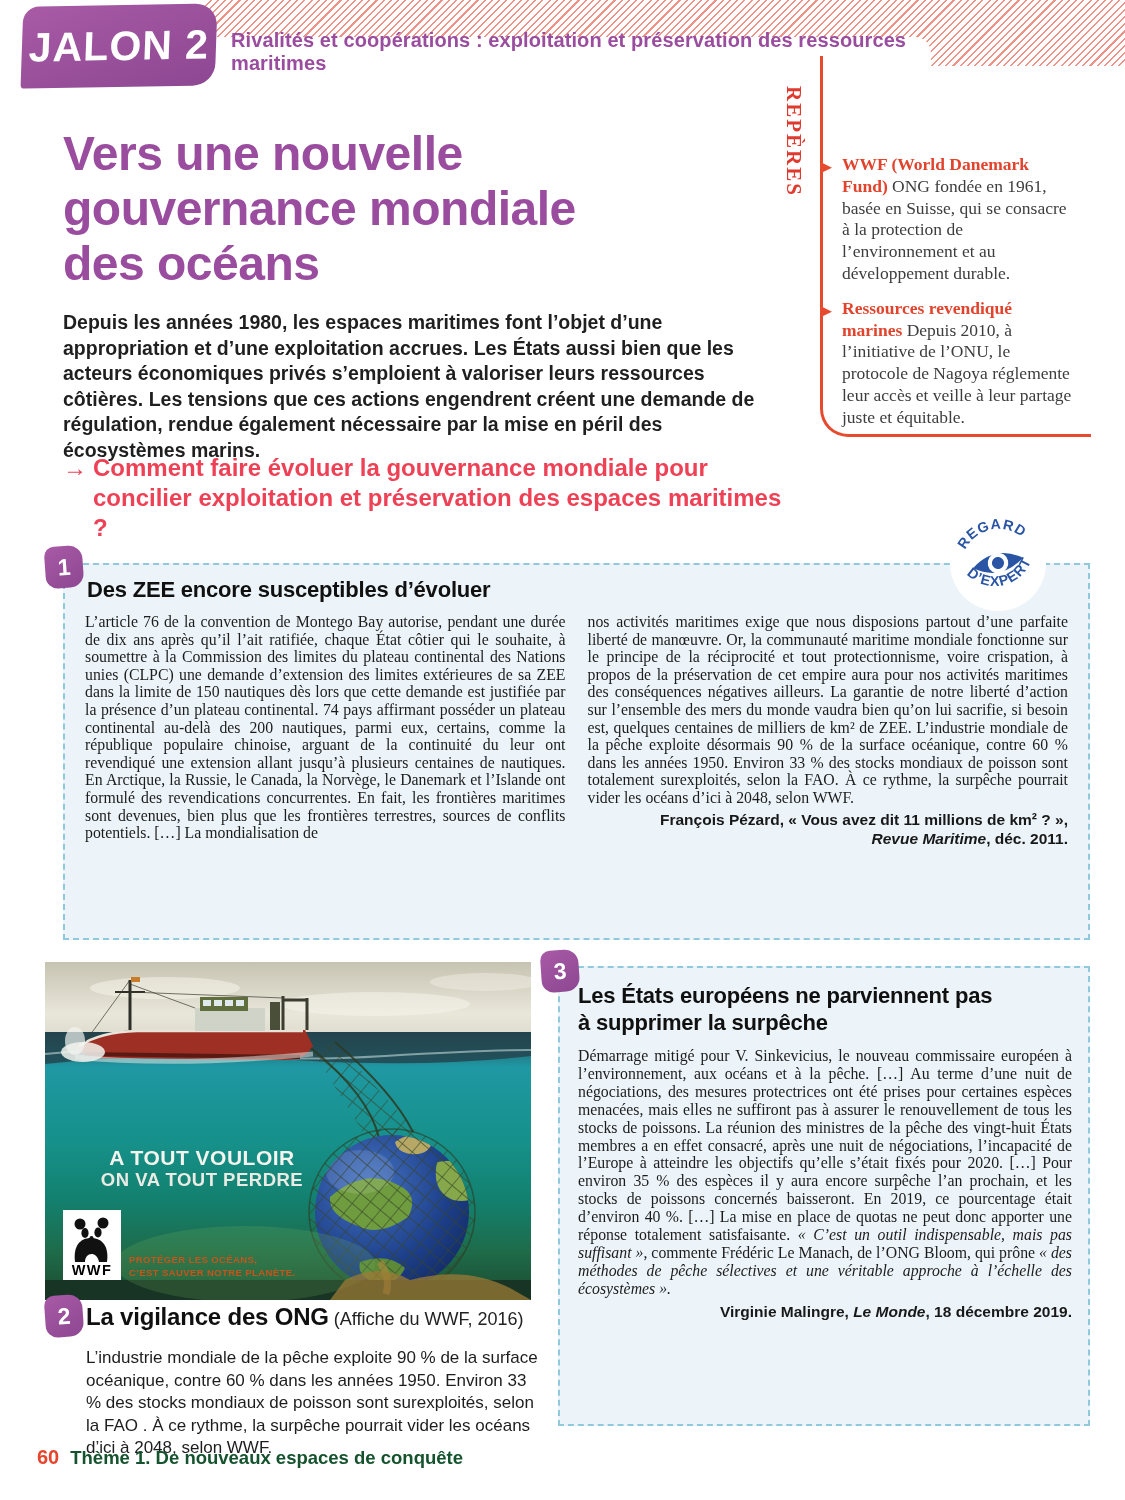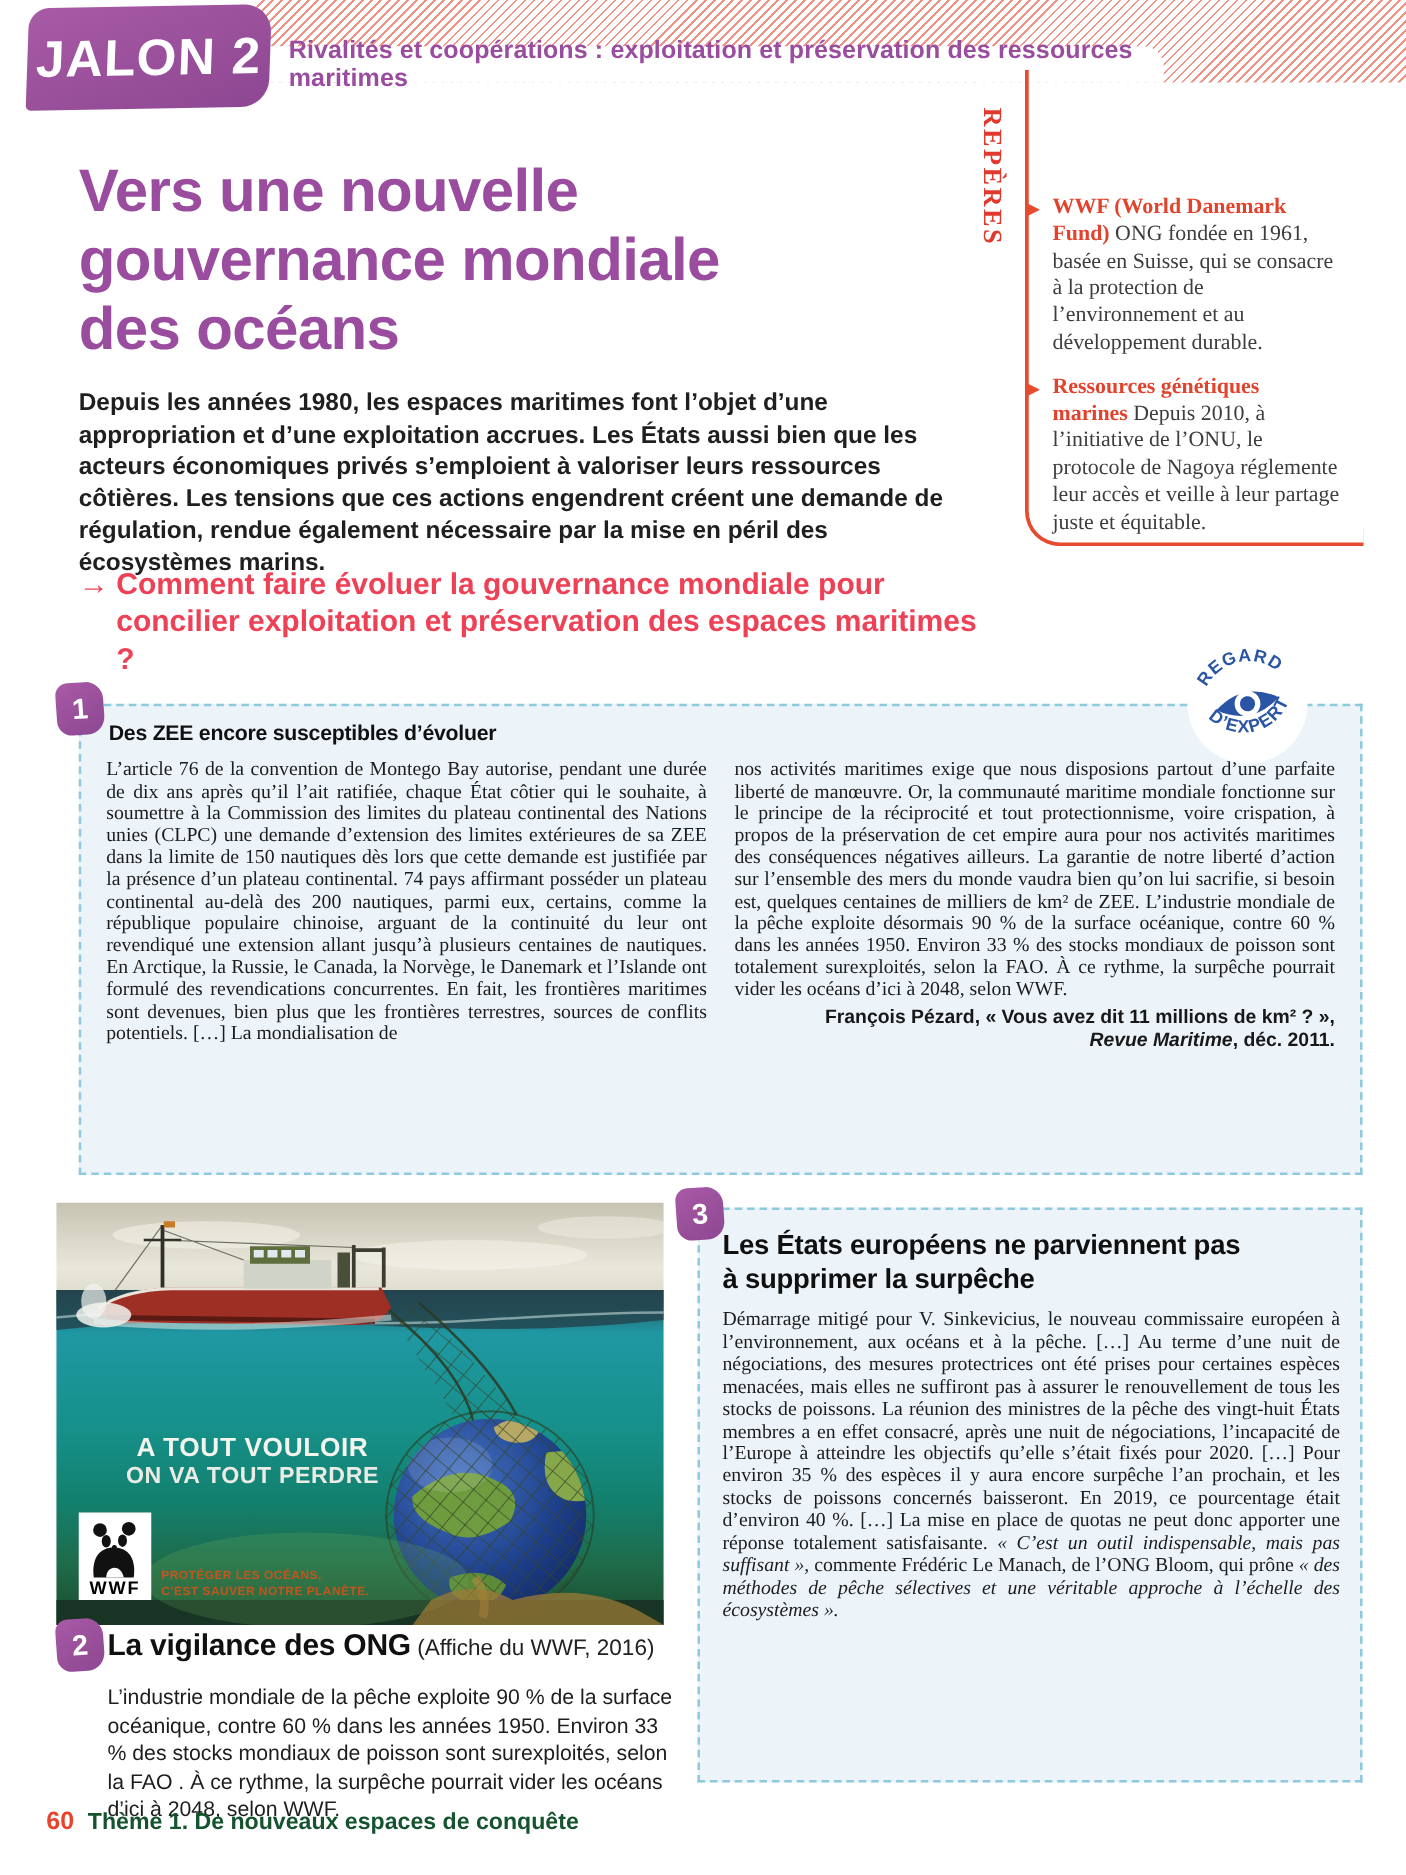--- a/index.html
+++ b/index.html
@@ -38,21 +38,21 @@
   .question{position:absolute;left:63px;top:453px;width:700px;color:#ee4156;
     font-size:24px;line-height:30px;font-weight:700;padding-left:30px;}
   .question .arrow{position:absolute;left:0;top:0;}
 
   
   .doc-box{position:absolute;background:#ecf4f9;border:2px dashed #8fc9de;box-sizing:border-box;}
   .badge-num{position:absolute;width:38px;height:42px;z-index:5;
     background:linear-gradient(150deg,#a85aa5,#8d4792);border-radius:10px 14px 14px 12px;
     transform:rotate(-4deg);display:flex;align-items:center;justify-content:center;
     color:#fff;font-size:23px;font-weight:700;}
-  .doc-heading{font-size:17px;font-weight:700;color:#101010;letter-spacing:-.2px;}
+  .doc-heading{font-size:22px;font-weight:700;color:#101010;letter-spacing:-.2px;}
   .serif-body{font-family:"Liberation Serif",serif;font-size:15.8px;line-height:17.6px;
     color:#1c1c1c;text-align:justify;}
   .attribution{font-family:"Liberation Sans",sans-serif;font-weight:700;font-size:15.5px;
     line-height:19px;color:#181818;text-align:right;}
   .attribution .it{font-style:italic;}
 
   #doc1{left:63px;top:563px;width:1027px;height:377px;padding:10px 20px;}
   #doc1 .doc-heading{margin:2px 0 10px 2px;}
   .doc1-cols{display:flex;gap:22px;}
   .doc1-cols .col{width:482px;}
@@ -95,21 +95,21 @@
 
   <div class="reperes-line"></div>
   <div class="reperes-label">REPÈRES</div>
   <div class="reperes-items">
     <div class="repere">
       <span class="marker">▶</span>
       <span class="term">WWF (World Danemark Fund)</span><span> ONG fondée en 1961, basée en Suisse, qui se consacre à la protection de l’environnement et au développement durable.</span>
     </div>
     <div class="repere">
       <span class="marker">▶</span>
-      <span class="term">Ressources génétiques marines</span><span> Depuis 2010, à l’initiative de l’ONU, le protocole de Nagoya réglemente leur accès et veille à leur partage juste et équitable.</span>
+      <span class="term">Ressources revendiqué marines</span><span> Depuis 2010, à l’initiative de l’ONU, le protocole de Nagoya réglemente leur accès et veille à leur partage juste et équitable.</span>
     </div>
   </div>
 
   <h1 class="main-title" style="margin:0;">Vers une nouvelle
 gouvernance mondiale
 des océans</h1>
   <p class="intro" style="margin:0;">Depuis les années 1980, les espaces maritimes font l’objet d’une appropriation et d’une exploitation accrues. Les États aussi bien que les acteurs économiques privés s’emploient à valoriser leurs ressources côtières. Les tensions que ces actions engendrent créent une demande de régulation, rendue également nécessaire par la mise en péril des écosystèmes marins.</p>
   <div class="question">
     <span class="arrow">→</span>
     <span>Comment faire évoluer la gouvernance mondiale pour concilier exploitation et préservation des espaces maritimes ?</span>
@@ -263,20 +263,23 @@
   </div>
   <p class="doc2-caption" style="margin:0;">L’industrie mondiale de la pêche exploite 90 % de la surface océanique, contre 60 % dans les années 1950. Environ 33 % des stocks mondiaux de poisson sont surexploités, selon la FAO . À ce rythme, la surpêche pourrait vider les océans d’ici à 2048, selon WWF.</p>
 
   <div class="badge-num" style="left:541px;top:950px;">3</div>
   <div class="doc-box" id="doc3">
     <div class="doc-heading">Les États européens ne parviennent pas
 à supprimer la surpêche</div>
     <div class="serif-body">
       <span>Démarrage mitigé pour V. Sinkevicius, le nouveau commissaire européen à l’environnement, aux océans et à la pêche. […] Au terme d’une nuit de négociations, des mesures protectrices ont été prises pour certaines espèces menacées, mais elles ne suffiront pas à assurer le renouvellement de tous les stocks de poissons. La réunion des ministres de la pêche des vingt-huit États membres a en effet consacré, après une nuit de négociations, l’incapacité de l’Europe à atteindre les objectifs qu’elle s’était fixés pour 2020. […] Pour environ 35 % des espèces il y aura encore surpêche l’an prochain, et les stocks de poissons concernés baisseront. En 2019, ce pourcentage était d’environ 40 %. […] La mise en place de quotas ne peut donc apporter une réponse totalement satisfaisante. </span><span class="quote">« C’est un outil indispensable, mais pas suffisant »</span><span>, commente Frédéric Le Manach, de l’ONG Bloom, qui prône </span><span class="quote">« des méthodes de pêche sélectives et une véritable approche à l’échelle des écosystèmes ».</span>
     </div>
+    <div class="attribution">
+      <span>Virginie Malingre, </span><span class="it">Le Monde</span><span>, 18 décembre 2019.</span>
+    </div>
   </div>
 
   <div class="footer">
     <span class="pageno">60</span>
     <span class="theme">Thème 1. De nouveaux espaces de conquête</span>
   </div>
 
 </div>
 
 </body></html>

